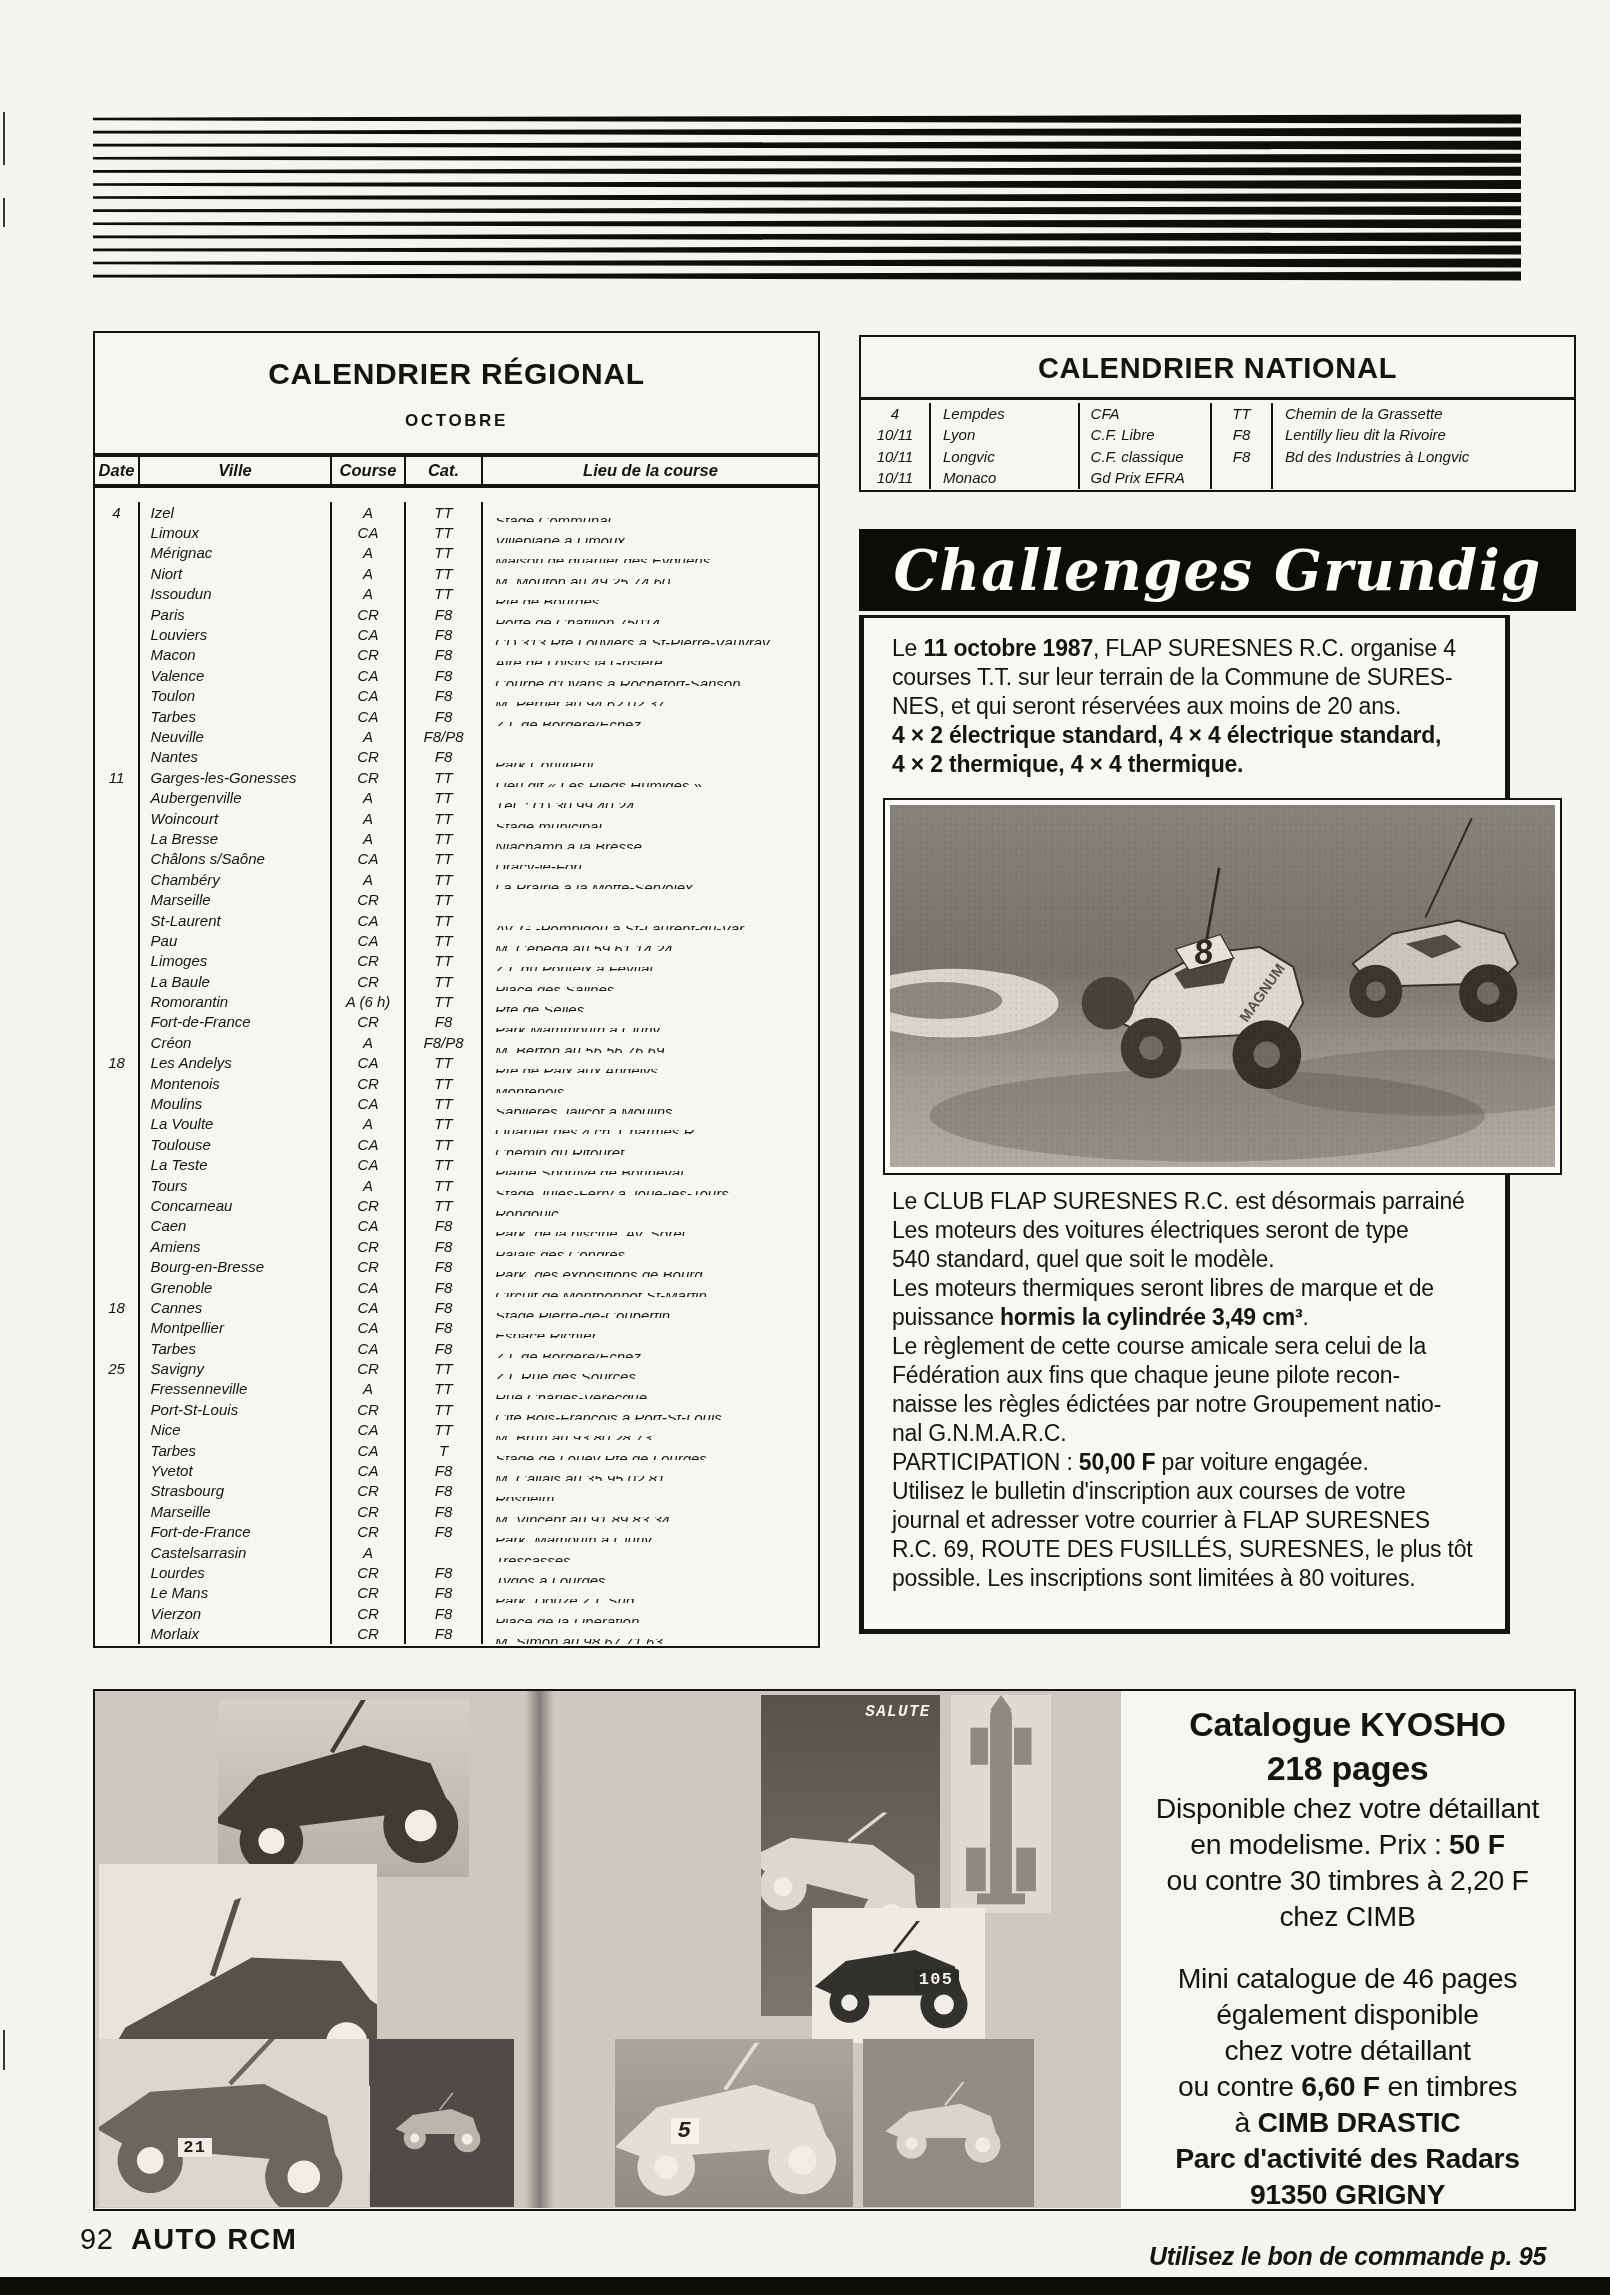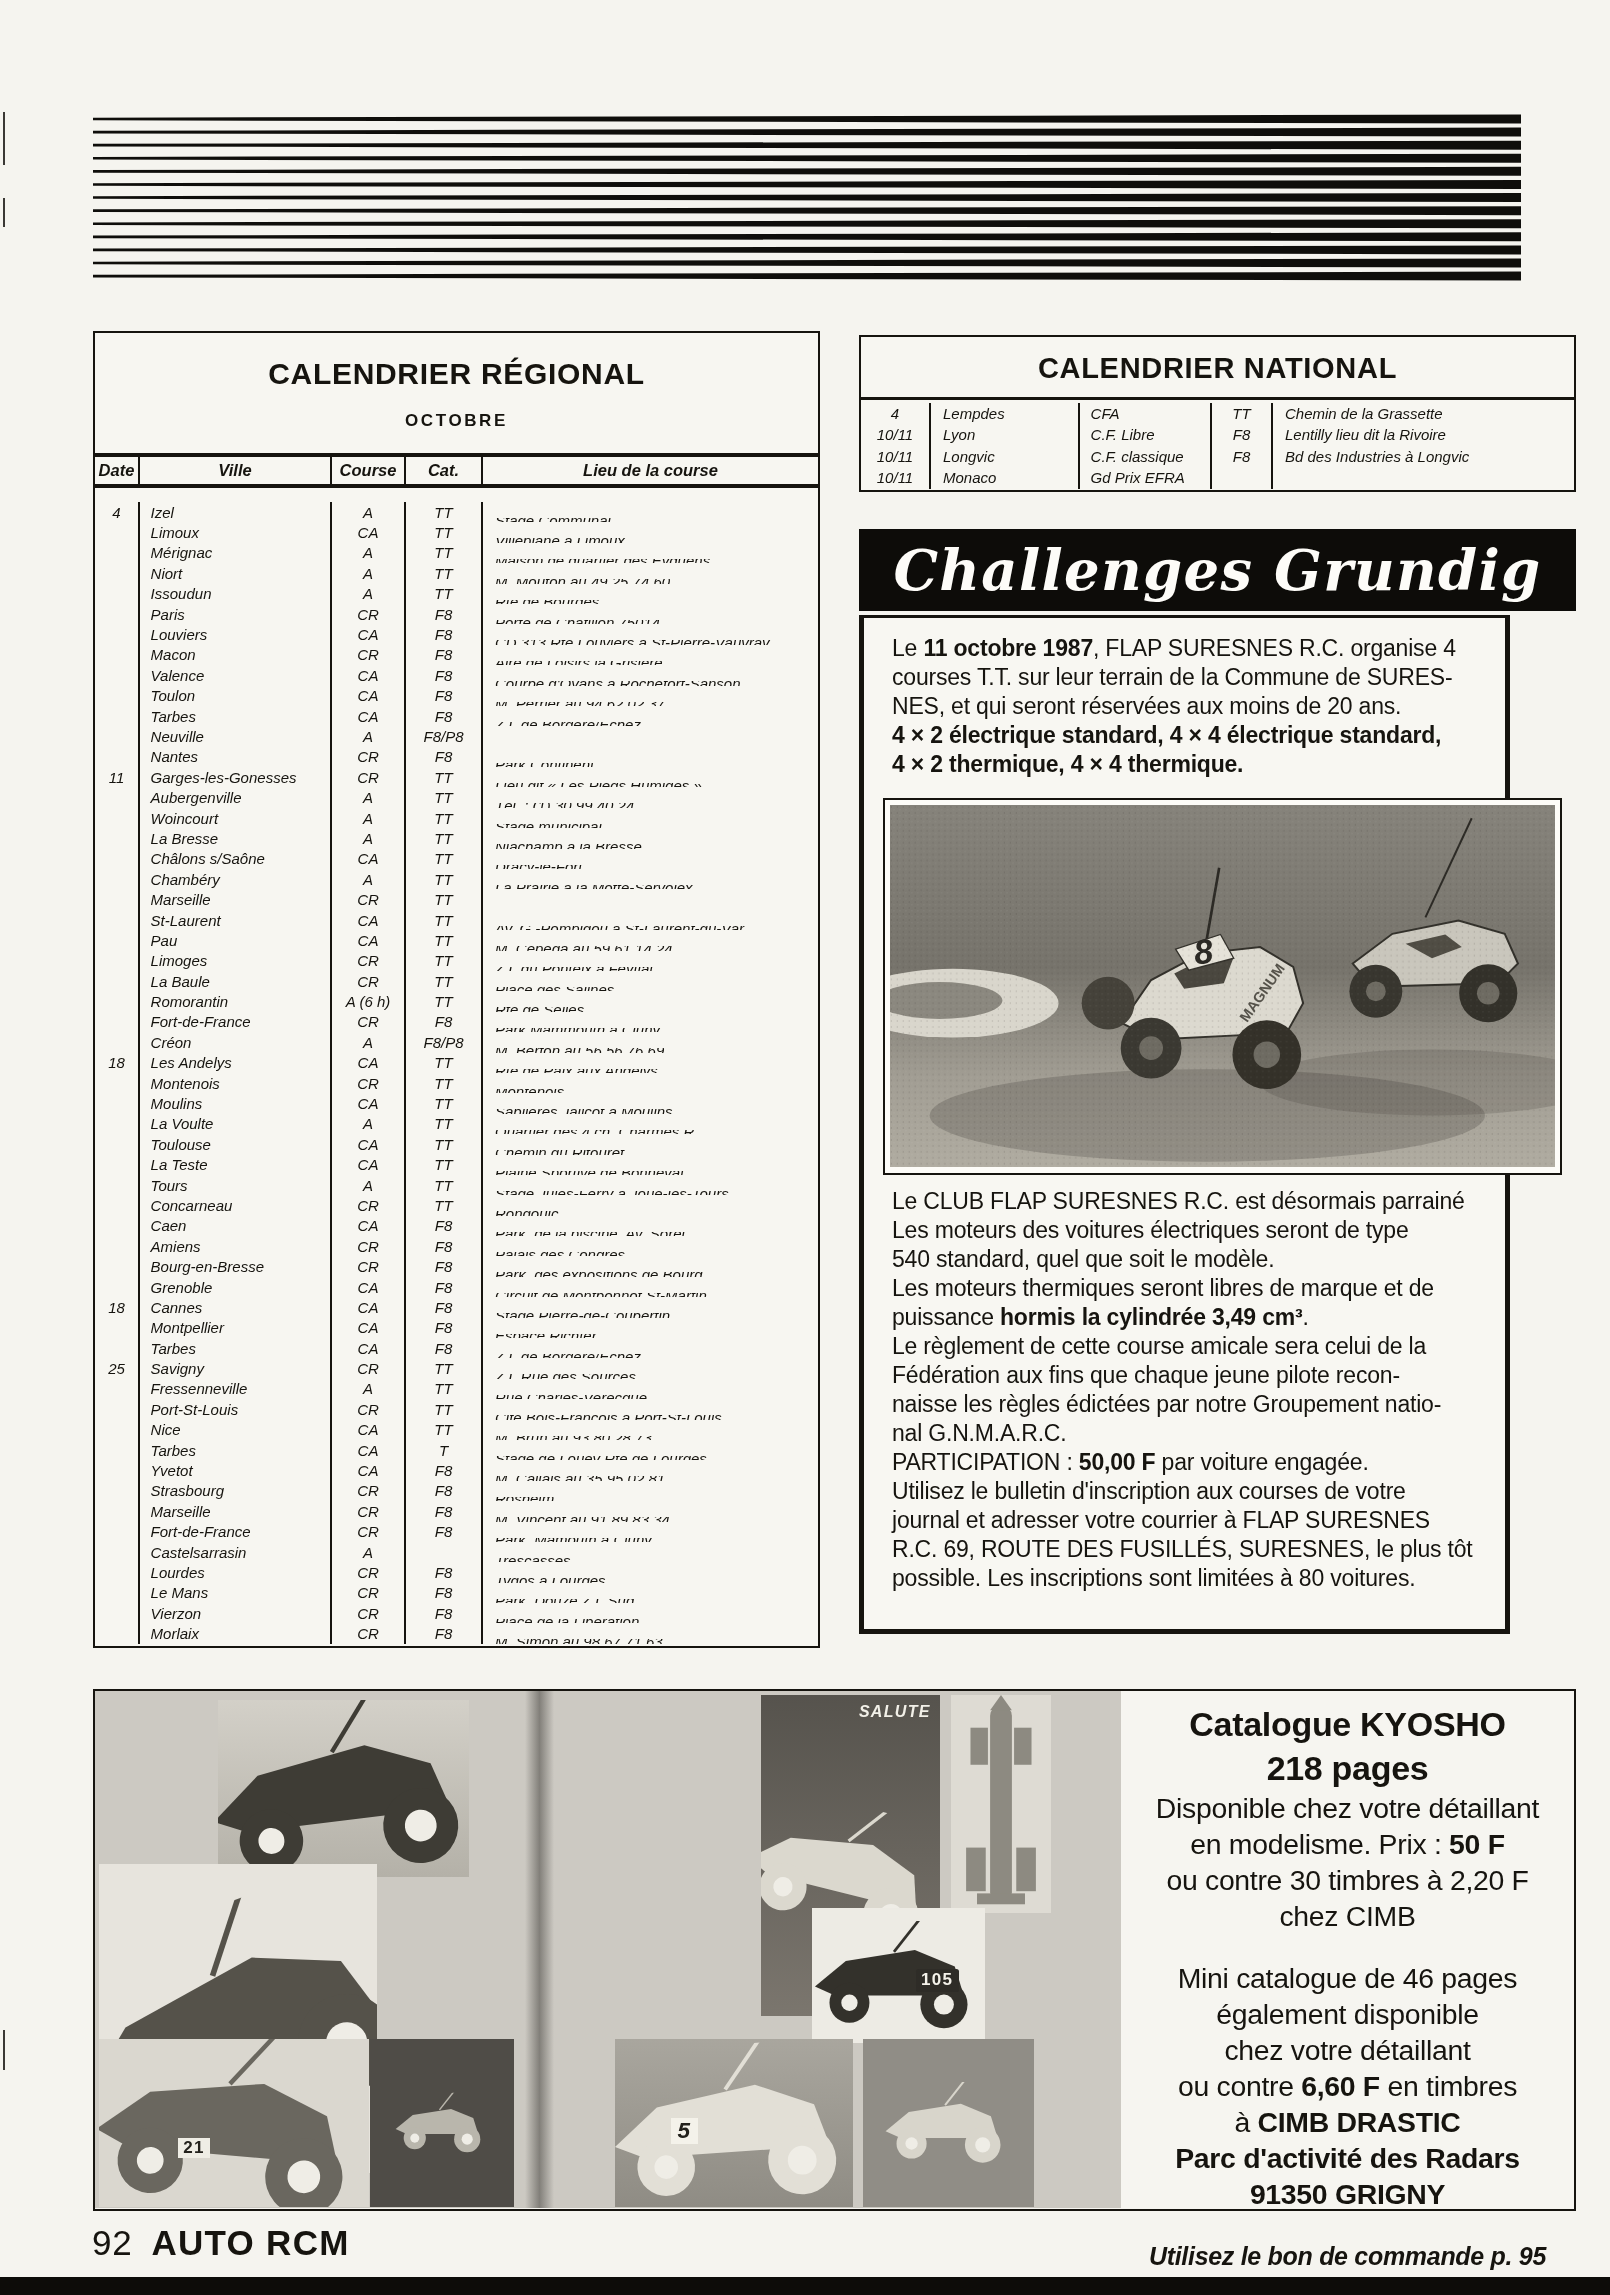--- a/index.html
+++ b/index.html
@@ -56,32 +56,32 @@
   .tline .bseg{font-weight:bold;}
   #photo{position:absolute;left:18.5px;top:180px;width:665px;height:362px;border:2.6px solid #16140f;
          background:#fdfcf8;padding:5.3px;box-sizing:content-box;}
   #photo svg{display:block;width:665px;height:362px;}
   
   #ad-box{position:absolute;left:93px;top:1689px;width:1483px;height:522px;
           border:2.6px solid #16140f;box-sizing:border-box;background:#f6f5f0;}
   #collage{position:absolute;left:0;top:0;width:1026px;height:517px;background:#ccc9c2;overflow:hidden;}
   .tile{position:absolute;overflow:hidden;}
   .tile svg{display:block;width:100%;height:100%;}
-  .photo-label{position:absolute;font-weight:bold;letter-spacing:1.3px;}
+  .photo-label{position:absolute;font-weight:bold;letter-spacing:1.3px;font-family:Liberation Mono, monospace;}
   #spine{position:absolute;left:430px;top:0;width:29px;height:517px;
          background:linear-gradient(90deg,rgba(0,0,0,0) 0%,rgba(40,38,34,.45) 50%,rgba(0,0,0,0) 100%);}
   #kyosho{position:absolute;left:1029px;top:0;width:447px;height:517px;background:#f6f5f0;
           text-align:center;padding-top:10.6px;box-sizing:border-box;}
   #kyosho .tline{font-size:28.4px;line-height:36px;white-space:nowrap;letter-spacing:-0.3px;}
   #kyosho .k-title{font-size:34px;line-height:44px;font-weight:bold;}
   #kyosho .k-gap{margin-top:26.4px;}
   #kyosho .k-note{font-style:italic;font-size:25px;font-weight:bold;}
   #kyosho .k-note .bseg{font-weight:bold;}
   
-  #footer-text{position:absolute;left:92px;top:2223px;font-size:35px;white-space:nowrap;}
+  #footer-text{position:absolute;left:80px;top:2223px;font-size:29px;white-space:nowrap;}
   #footer-text .pnum{font-weight:normal;letter-spacing:0.7px;}
   #footer-text .mag{font-weight:bold;letter-spacing:1.3px;margin-left:9.3px;}
   #footer-bar{position:absolute;left:0;top:2277px;width:1611px;height:18.5px;background:#0d0c09;}
   .hiddefs{position:absolute;width:0;height:0;overflow:hidden;}
 </style>
 </head>
 <body>
 
 <div id="page">
 

